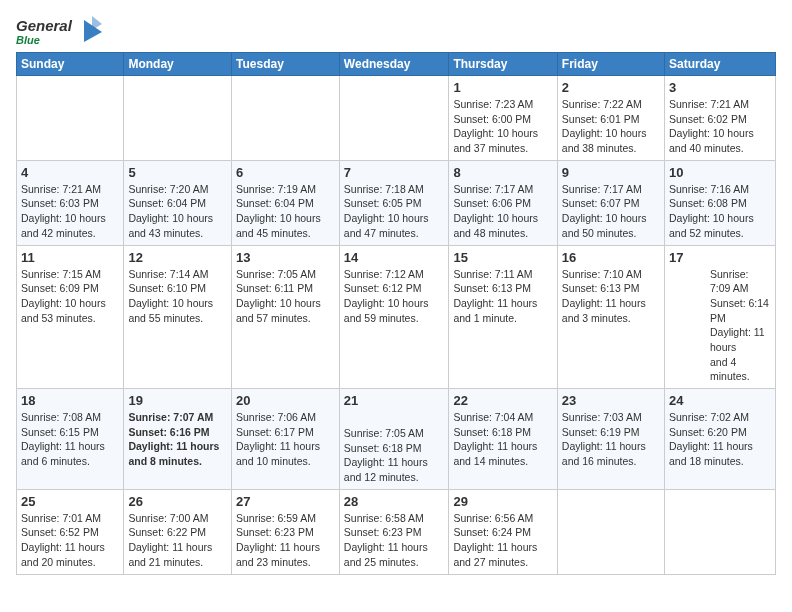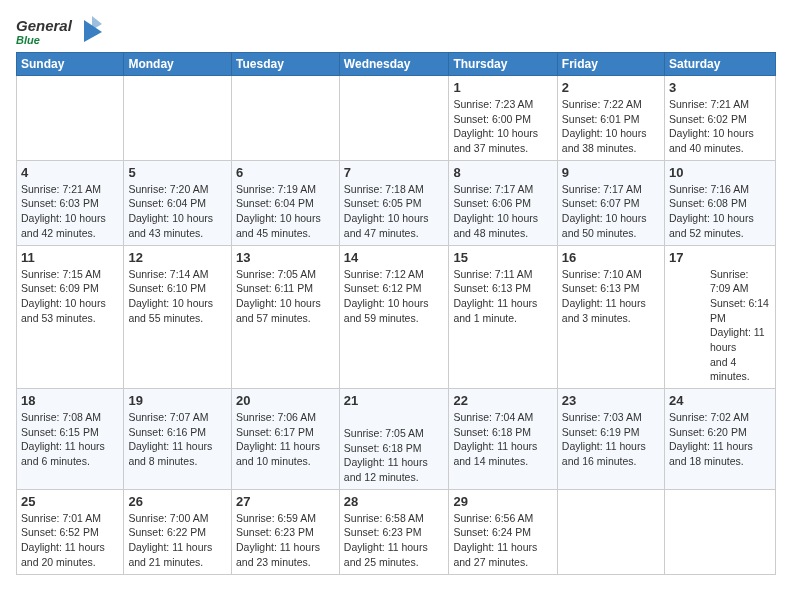--- a/index.html
+++ b/index.html
@@ -242,21 +242,21 @@
       <tr>
         <td>
           <span class="day-number">18</span>
           <div class="day-info" style="white-space: pre-line;">Sunrise: 7:08 AM
 Sunset: 6:15 PM
 Daylight: 11 hours
 and 6 minutes.</div>
         </td>
         <td>
           <span class="day-number">19</span>
-          <div class="day-info" style="white-space: pre-line;">Sunrise: 7:07 AM
+          <div class="day-info" style="white-space: pre-line; font-weight: bold;">Sunrise: 7:07 AM
 Sunset: 6:16 PM
 Daylight: 11 hours
 and 8 minutes.</div>
         </td>
         <td>
           <span class="day-number">20</span>
           <div class="day-info" style="white-space: pre-line;">Sunrise: 7:06 AM
 Sunset: 6:17 PM
 Daylight: 11 hours
 and 10 minutes.</div>

